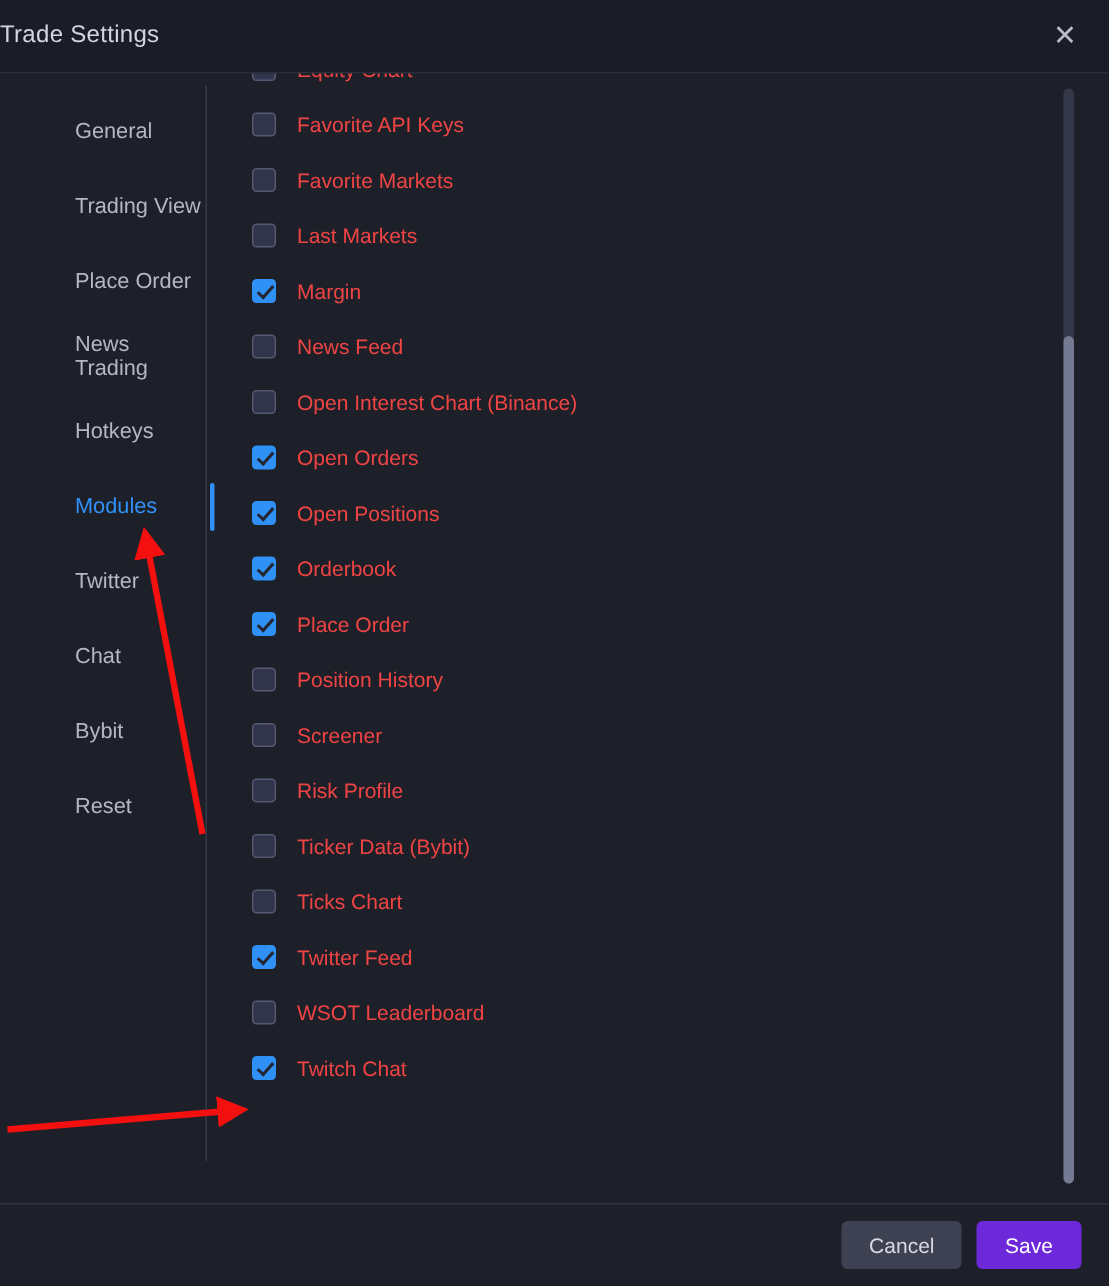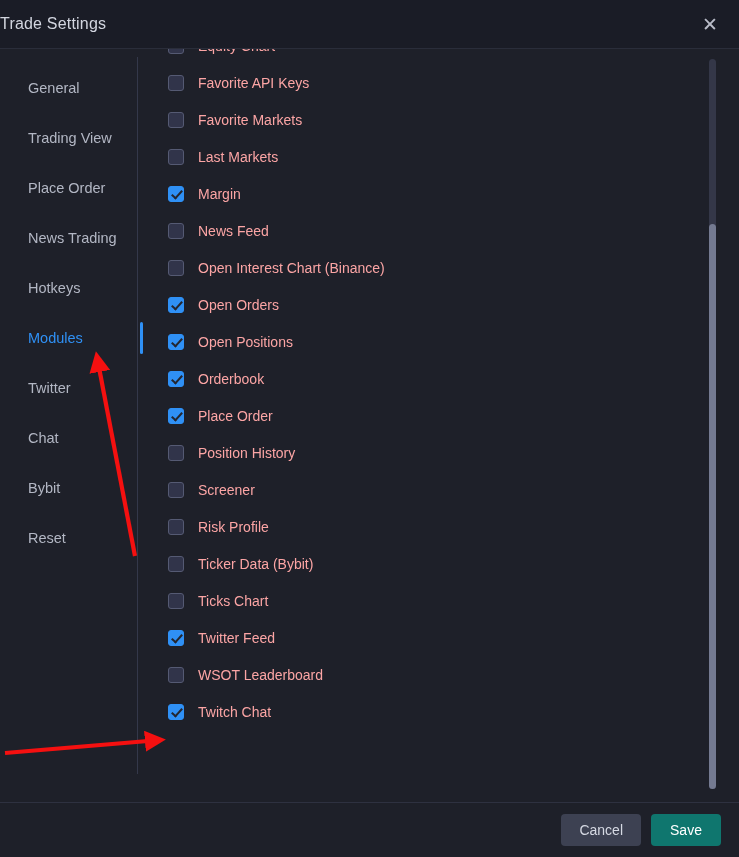--- a/index.html
+++ b/index.html
@@ -79,27 +79,26 @@
     left: 137px;
     top: 8px;
     bottom: 28px;
     width: 1px;
     background: #34384a;
   }
   .nav-item {
     height: 50px;
     display: flex;
     align-items: center;
-    padding-left: 16px;
+    padding-left: 50px;
     font-size: 14.5px;
     color: #b3b7c4;
     cursor: pointer;
     position: relative;
     box-sizing: border-box;
-    margin-left: 12px;
   }
   .nav-item.active {
     color: #2f90f5;
   }
   .nav-item.active::after {
     content: "";
     position: absolute;
     right: -6px;
     top: 9px;
     bottom: 9px;
@@ -148,21 +147,21 @@
     top: 1px;
     width: 4px;
     height: 9px;
     border: solid #24262f;
     border-width: 0 2px 2px 0;
     transform: rotate(42deg);
   }
   .row-label {
     margin-left: 14px;
     font-size: 14px;
-    color: #fca5a5;
+    color: #ef4444;
     white-space: nowrap;
   }
 
   
   .scrollbar-track {
     position: absolute;
     right: 23px;
     top: 10px;
     bottom: 13px;
     width: 7px;
@@ -201,21 +200,21 @@
     font-size: 14px;
     font-family: "Liberation Sans", sans-serif;
     cursor: pointer;
     padding: 0 18px;
   }
   .btn-cancel {
     background: #3d4152;
     color: #d6d9e3;
   }
   .btn-save {
-    background: #0f766e;
+    background: #6d28d9;
     color: #ffffff;
   }
 
   
   .arrows {
     position: absolute;
     inset: 0;
     pointer-events: none;
     z-index: 50;
   }

